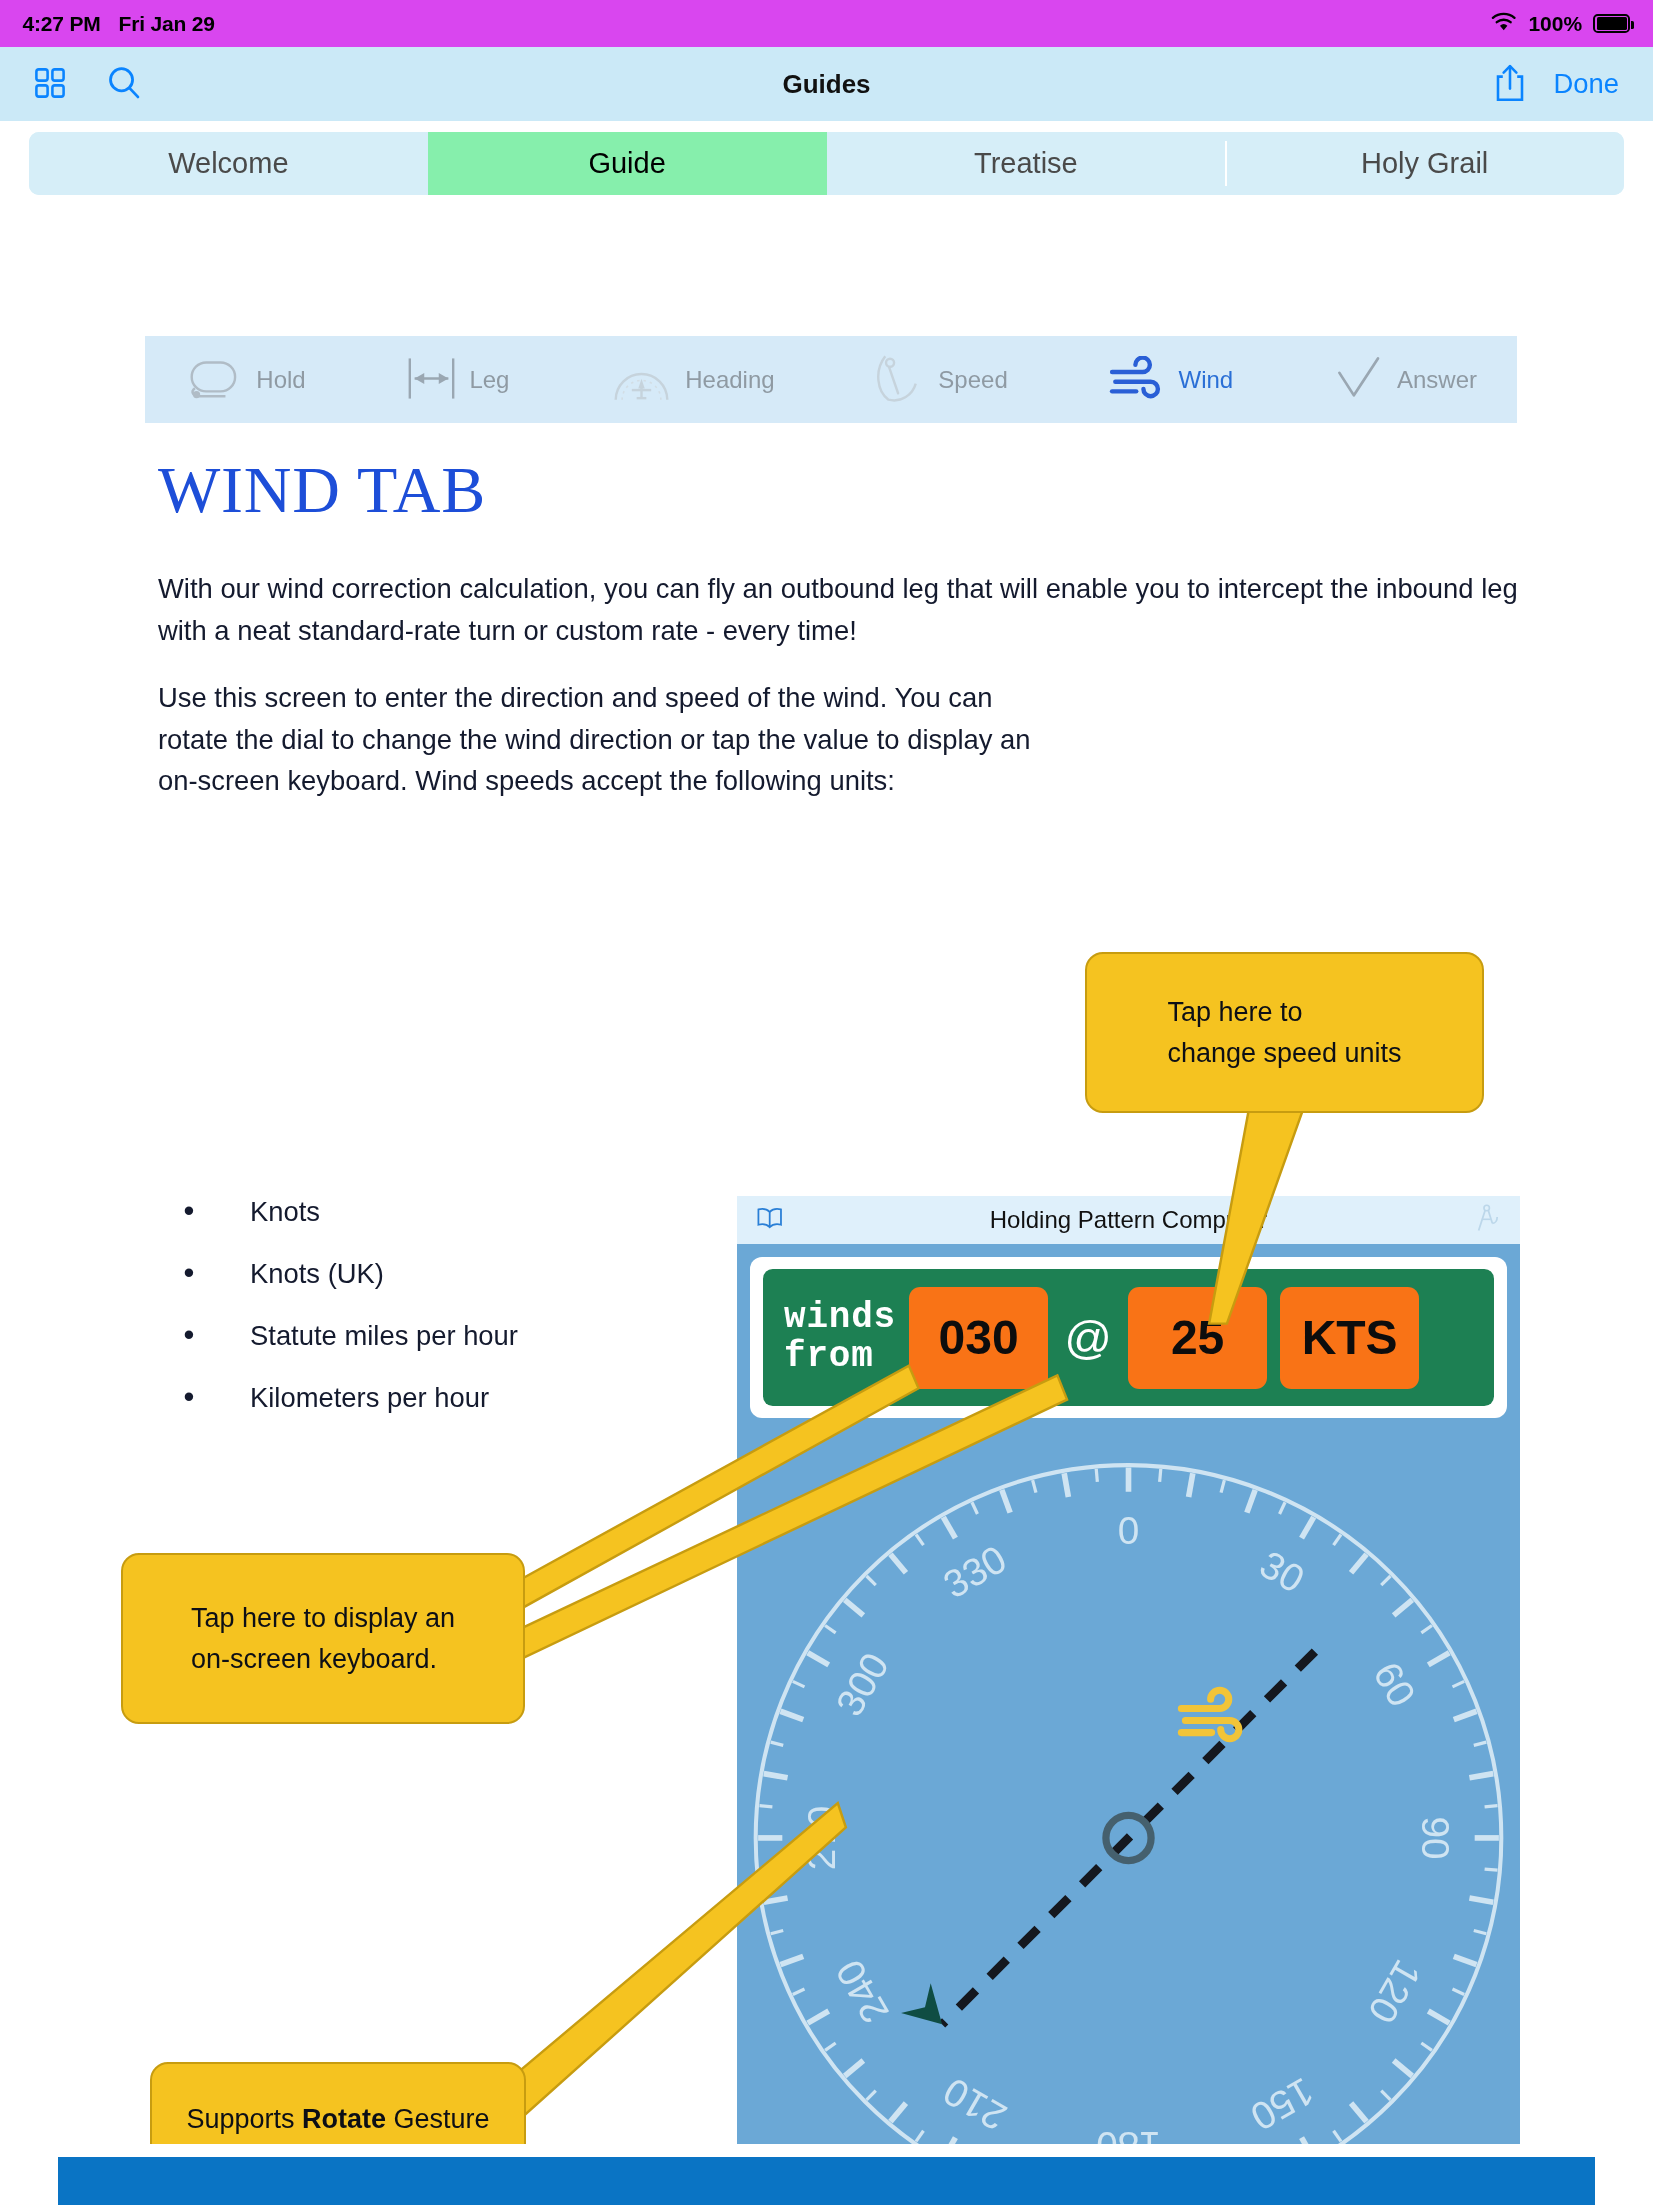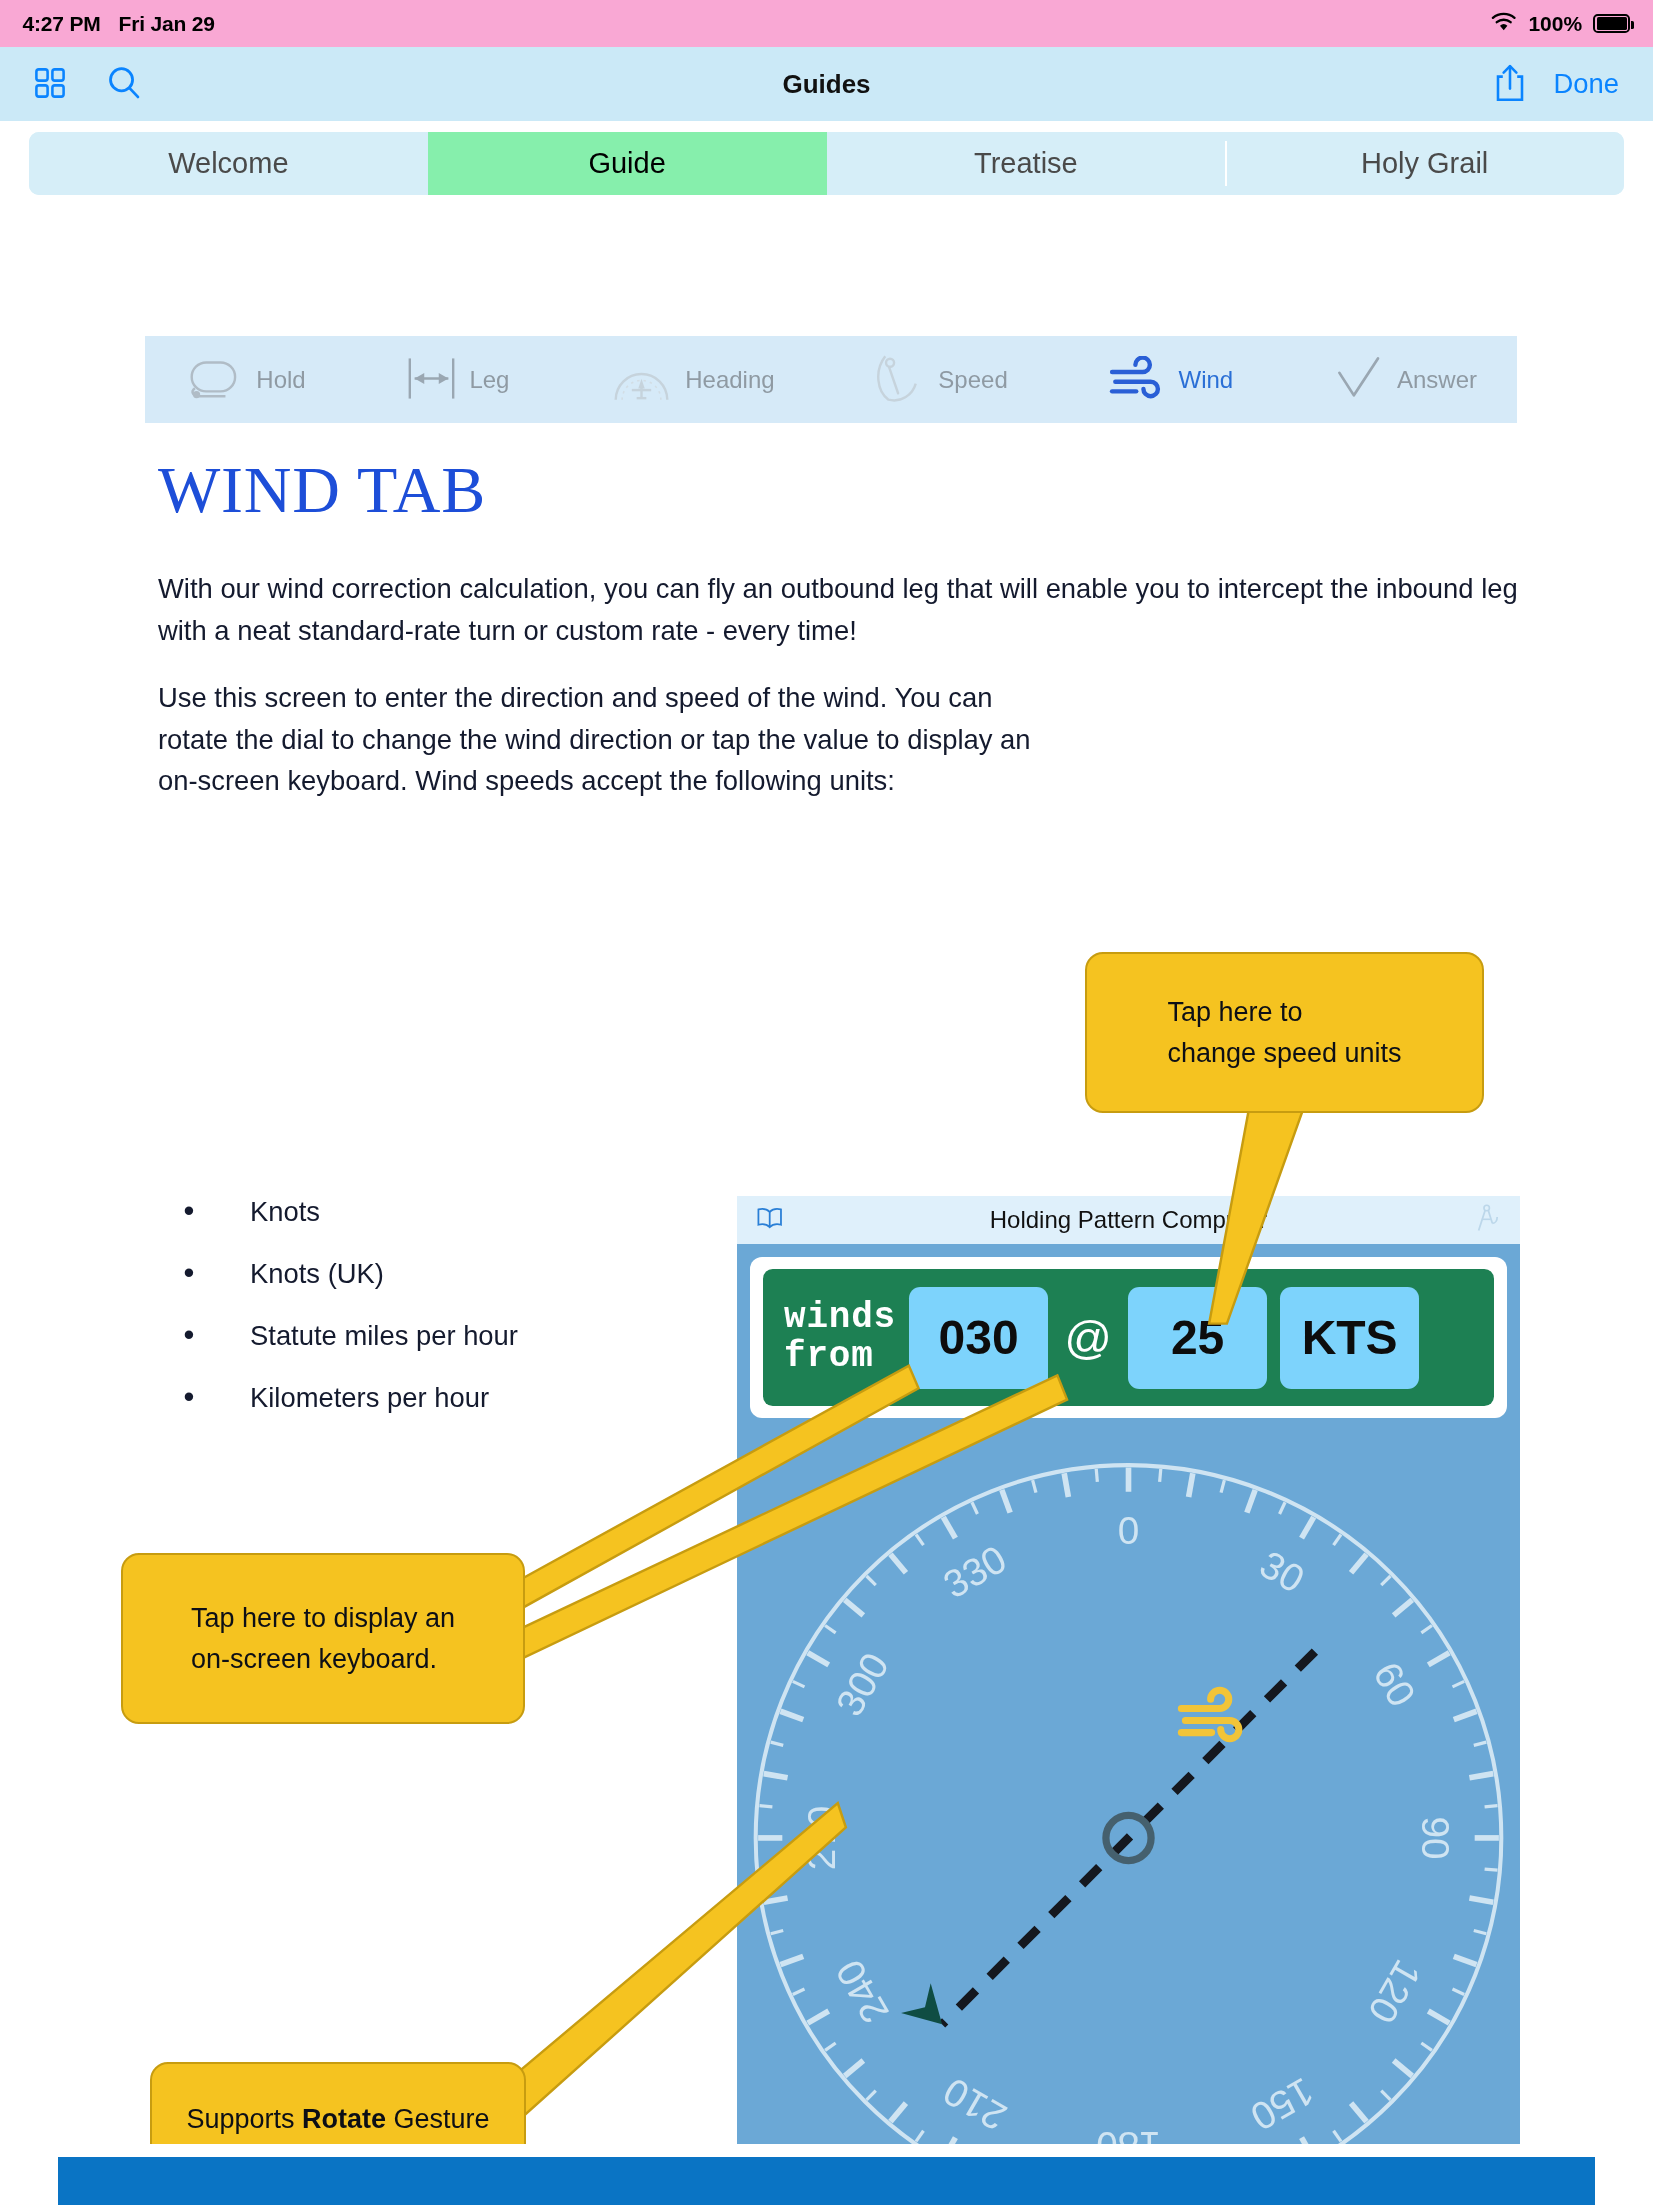--- a/index.html
+++ b/index.html
@@ -7,21 +7,21 @@
     width: 1653px; height: 2205px;
     background: #ffffff;
     font-family: "Liberation Sans", sans-serif;
     overflow: hidden;
   }
   #root { position: relative; width: 1653px; height: 2205px; background:#fff; }
 
   
   .statusbar {
     position:absolute; top:0; left:0; width:1653px; height:47px;
-    background:#f9a8d4;
+    background:#d946ef;
     display:flex; align-items:center; justify-content:space-between;
     padding:0 22.6px;
   }
   .sb-left { display:flex; align-items:center; gap:18px; }
   .sb-time { font-size:21px; font-weight:600; color:#000; letter-spacing:-0.2px; }
   .sb-date { font-size:21px; font-weight:600; color:#000; letter-spacing:-0.2px; }
   .sb-right { display:flex; align-items:center; gap:11.3px; }
   .sb-pct { font-size:21px; font-weight:600; color:#000; }
   .batt {
     width:37px; height:19.4px; border:2px solid #000; border-radius:4.8px;
@@ -129,21 +129,21 @@
   .wind-green {
     width:731px; height:137px; background:#1d8053; border-radius:9.7px;
     display:flex; align-items:center; padding:0 21px; gap:13px;
   }
   .wf-label {
     font-family:"Liberation Mono", monospace;
     font-size:36px; font-weight:700; color:#fff; line-height:1.08;
     letter-spacing:0.8px;
   }
   .wf-field {
-    background:#7dd3fc; border-radius:11.3px;
+    background:#f97316; border-radius:11.3px;
     display:flex; align-items:center; justify-content:center;
     height:102px;
   }
   #wf-dir { width:139px; }
   #wf-spd { width:139px; }
   #wf-unit { width:139px; }
   .wf-field span { font-size:48px; font-weight:700; color:#0d0d0d; }
   .wf-at { font-size:47px; color:#ffffff; font-weight:400; padding:0 3.2px; }
 
   

